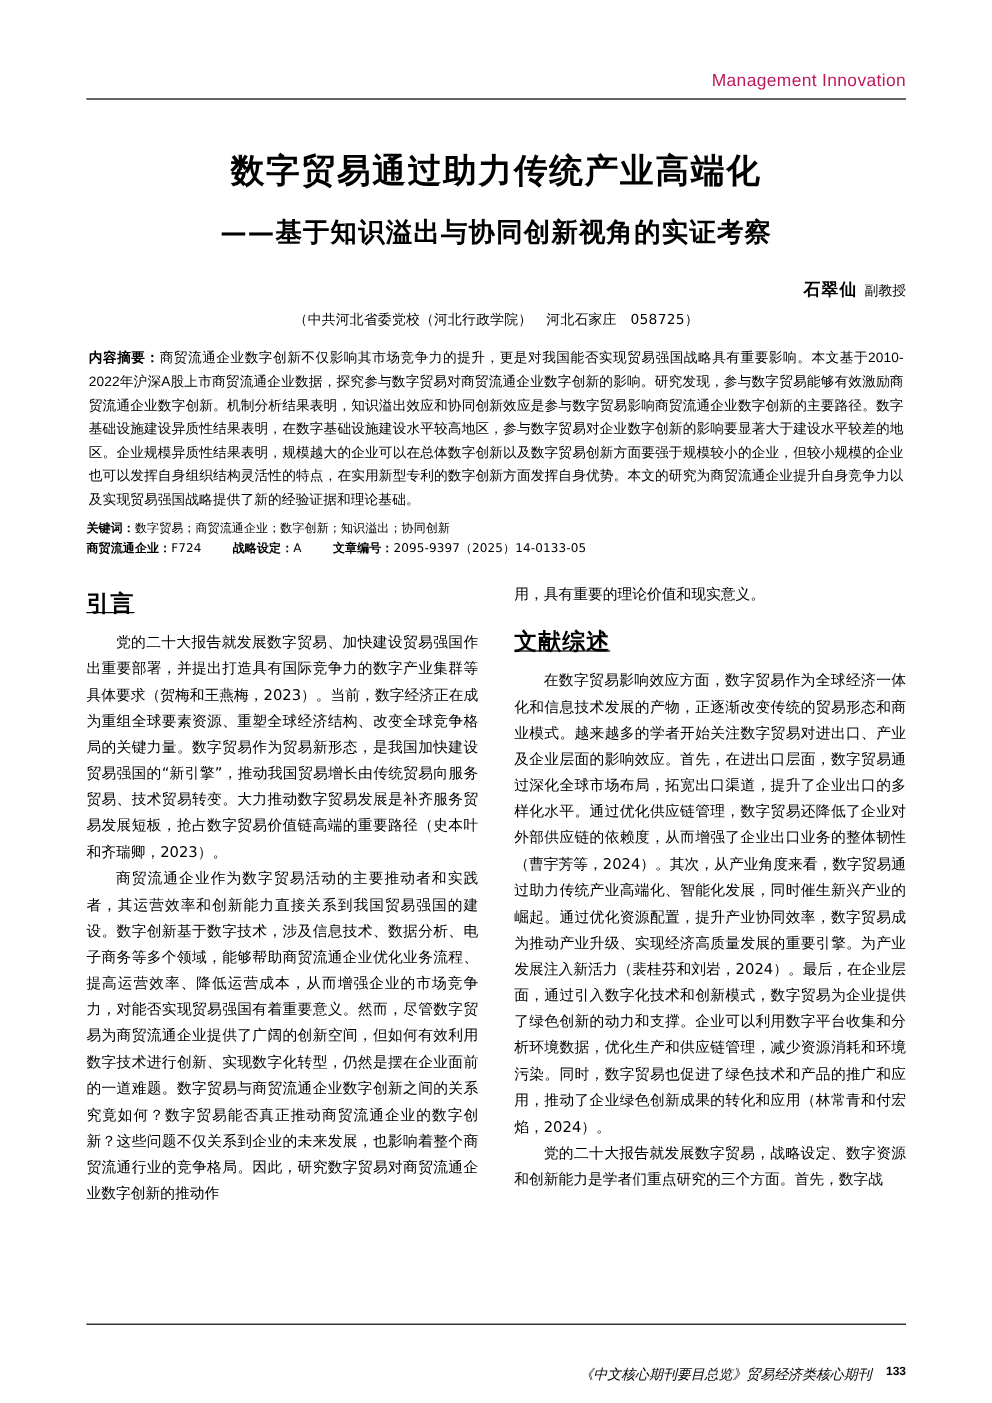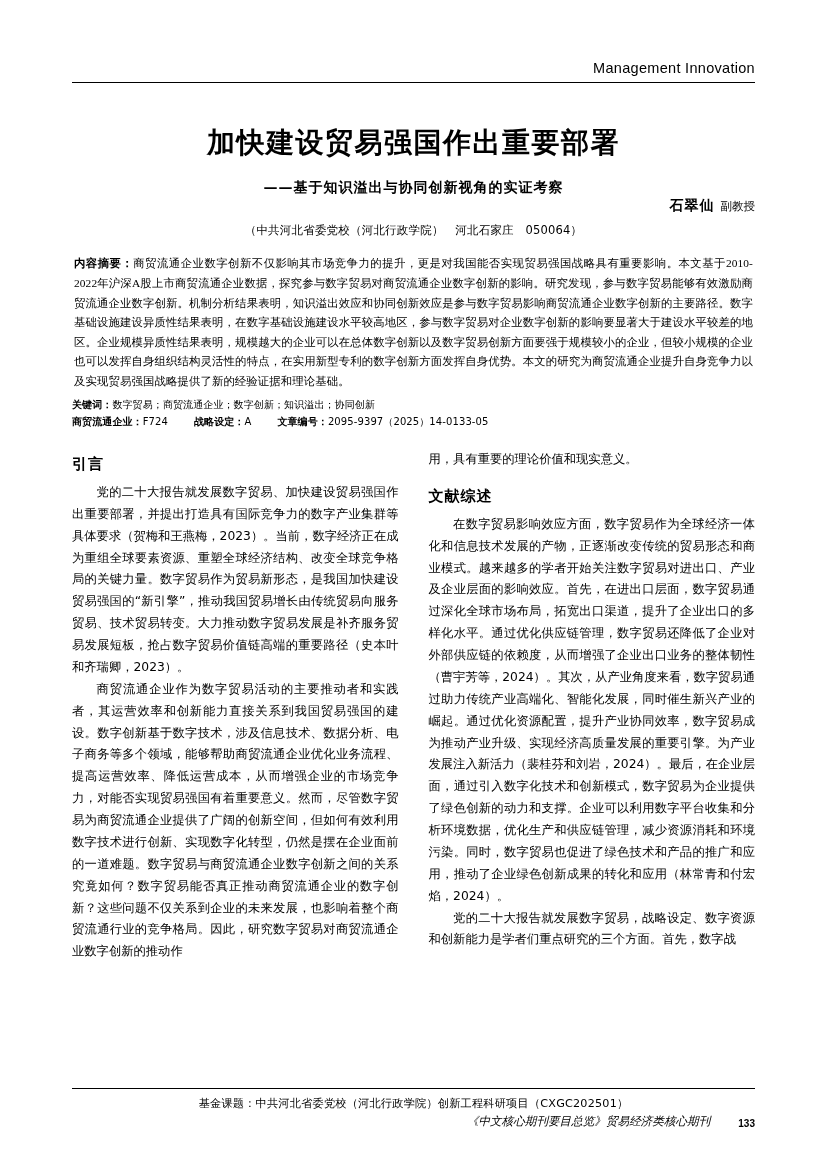--- a/index.html
+++ b/index.html
@@ -20,43 +20,44 @@
     height: 1169px;
     box-sizing: border-box;
     padding: 60px 72px 40px 72px;
   }
   
   .running-head {
     text-align: right;
     font-family: "Liberation Sans", sans-serif;
     font-size: 14.5px;
     letter-spacing: 0.3px;
-    color: #000000;
+    color: #be185d;
     padding-bottom: 6px;
   }
   .rule-top {
     border-bottom: 1.6px solid #000;
     margin-bottom: 42px;
   }
   
   .title {
     text-align: center;
     font-family: "DejaVu Sans", sans-serif;
     font-weight: bold;
     font-size: 28px;
     letter-spacing: 1.5px;
     line-height: 1.3;
     margin-bottom: 18px;
   }
   .subtitle {
     text-align: center;
     font-family: "DejaVu Serif", serif;
     font-weight: bold;
-    font-size: 14px;
+    font-size: 22px;
     letter-spacing: 1px;
+    margin-bottom: 24px;
   }
   .author {
     text-align: right;
     font-family: "DejaVu Sans", sans-serif;
     font-size: 13px;
     margin-bottom: 8px;
   }
   .author .name {
     font-weight: bold;
     font-size: 14px;
@@ -68,21 +69,21 @@
   }
   .affiliation {
     text-align: center;
     font-family: "DejaVu Sans", sans-serif;
     font-size: 11.5px;
     letter-spacing: 0.2px;
     margin-bottom: 16px;
   }
   
   .abs-block {
-    font-family: Liberation Serif, serif;
+    font-family: Liberation Sans, sans-serif;
     font-size: 11.4px;
     line-height: 1.72;
     text-align: justify;
     letter-spacing: 0.1px;
     margin: 0 2px;
   }
   .abs-block .lbl {
     font-weight: bold;
   }
   .meta-line {
@@ -114,23 +115,24 @@
   .col {
     width: 50%;
     font-family: "DejaVu Sans", sans-serif;
     font-size: 12.3px;
     line-height: 1.78;
     text-align: justify;
   }
   .sec-head {
     font-family: "DejaVu Sans", sans-serif;
     font-weight: bold;
-    font-size: 15px;
+    font-size: 19px;
     letter-spacing: 1px;
     margin: 2px 0 4px 0;
+    text-decoration: underline;
   }
   .sec-head.spaced { margin-top: 12px; }
   p.body {
     margin: 0;
     text-indent: 2em;
   }
   
   .footnote-wrap {
     position: absolute;
     left: 72px;
@@ -145,52 +147,52 @@
   .footnote {
     font-family: "DejaVu Sans", sans-serif;
     font-size: 11.2px;
     text-align: center;
     letter-spacing: 0.2px;
   }
   .footer-bar {
     position: absolute;
     left: 72px;
     right: 72px;
-    bottom: 40px;
+    bottom: 16px;
     display: flex;
-    align-items: flex-end;
+    align-items: flex-start;
     justify-content: flex-end;
-    gap: 28px;
+    gap: 12px;
   }
   .footer-text {
     font-family: "DejaVu Sans", sans-serif;
     font-size: 11.6px;
     font-style: italic;
   }
   .page-num {
     font-family: "Liberation Sans", sans-serif;
     font-size: 10px;
     font-weight: bold;
   }
 </style>
 </head>
 <body>
 
 <div class="page">
 
   <div class="running-head">Management Innovation</div>
   <div class="rule-top"></div>
 
-  <div class="title">加快建设贸易强国作出重要部署</div>
+  <div class="title">数字贸易通过助力传统产业高端化</div>
   <div class="subtitle">——基于知识溢出与协同创新视角的实证考察</div>
 
   <div class="author">
     <span class="name">石翠仙</span><span class="rank">副教授</span>
   </div>
-  <div class="affiliation">（中共河北省委党校（河北行政学院）　河北石家庄　050064）</div>
+  <div class="affiliation">（中共河北省委党校（河北行政学院）　河北石家庄　058725）</div>
 
   <div class="abs-block">
     <span class="lbl">内容摘要：</span><span>商贸流通企业数字创新不仅影响其市场竞争力的提升，更是对我国能否实现贸易强国战略具有重要影响。本文基于2010-2022年沪深A股上市商贸流通企业数据，探究参与数字贸易对商贸流通企业数字创新的影响。研究发现，参与数字贸易能够有效激励商贸流通企业数字创新。机制分析结果表明，知识溢出效应和协同创新效应是参与数字贸易影响商贸流通企业数字创新的主要路径。数字基础设施建设异质性结果表明，在数字基础设施建设水平较高地区，参与数字贸易对企业数字创新的影响要显著大于建设水平较差的地区。企业规模异质性结果表明，规模越大的企业可以在总体数字创新以及数字贸易创新方面要强于规模较小的企业，但较小规模的企业也可以发挥自身组织结构灵活性的特点，在实用新型专利的数字创新方面发挥自身优势。本文的研究为商贸流通企业提升自身竞争力以及实现贸易强国战略提供了新的经验证据和理论基础。</span>
   </div>
 
   <div class="meta-line" style="margin-top:4px;">
     <span class="lbl">关键词：</span><span>数字贸易；商贸流通企业；数字创新；知识溢出；协同创新</span>
   </div>
 
   <div class="meta-line">
@@ -210,21 +212,20 @@
       <p class="body" style="text-indent:0;">用，具有重要的理论价值和现实意义。</p>
       <div class="sec-head spaced">文献综述</div>
       <p class="body">在数字贸易影响效应方面，数字贸易作为全球经济一体化和信息技术发展的产物，正逐渐改变传统的贸易形态和商业模式。越来越多的学者开始关注数字贸易对进出口、产业及企业层面的影响效应。首先，在进出口层面，数字贸易通过深化全球市场布局，拓宽出口渠道，提升了企业出口的多样化水平。通过优化供应链管理，数字贸易还降低了企业对外部供应链的依赖度，从而增强了企业出口业务的整体韧性（曹宇芳等，2024）。其次，从产业角度来看，数字贸易通过助力传统产业高端化、智能化发展，同时催生新兴产业的崛起。通过优化资源配置，提升产业协同效率，数字贸易成为推动产业升级、实现经济高质量发展的重要引擎。为产业发展注入新活力（裴桂芬和刘岩，2024）。最后，在企业层面，通过引入数字化技术和创新模式，数字贸易为企业提供了绿色创新的动力和支撑。企业可以利用数字平台收集和分析环境数据，优化生产和供应链管理，减少资源消耗和环境污染。同时，数字贸易也促进了绿色技术和产品的推广和应用，推动了企业绿色创新成果的转化和应用（林常青和付宏焰，2024）。</p>
       <p class="body">党的二十大报告就发展数字贸易，战略设定、数字资源和创新能力是学者们重点研究的三个方面。首先，数字战</p>
     </div>
 
   </div>
 
   <div class="footnote-wrap">
     <div class="footnote-rule"></div>
-    <div class="footnote">基金课题：中共河北省委党校（河北行政学院）创新工程科研项目（CXGC202501）</div>
   </div>
 
   <div class="footer-bar">
     <span class="footer-text">《中文核心期刊要目总览》贸易经济类核心期刊</span>
     <span class="page-num">133</span>
   </div>
 
 </div>
 
 </body></html>

